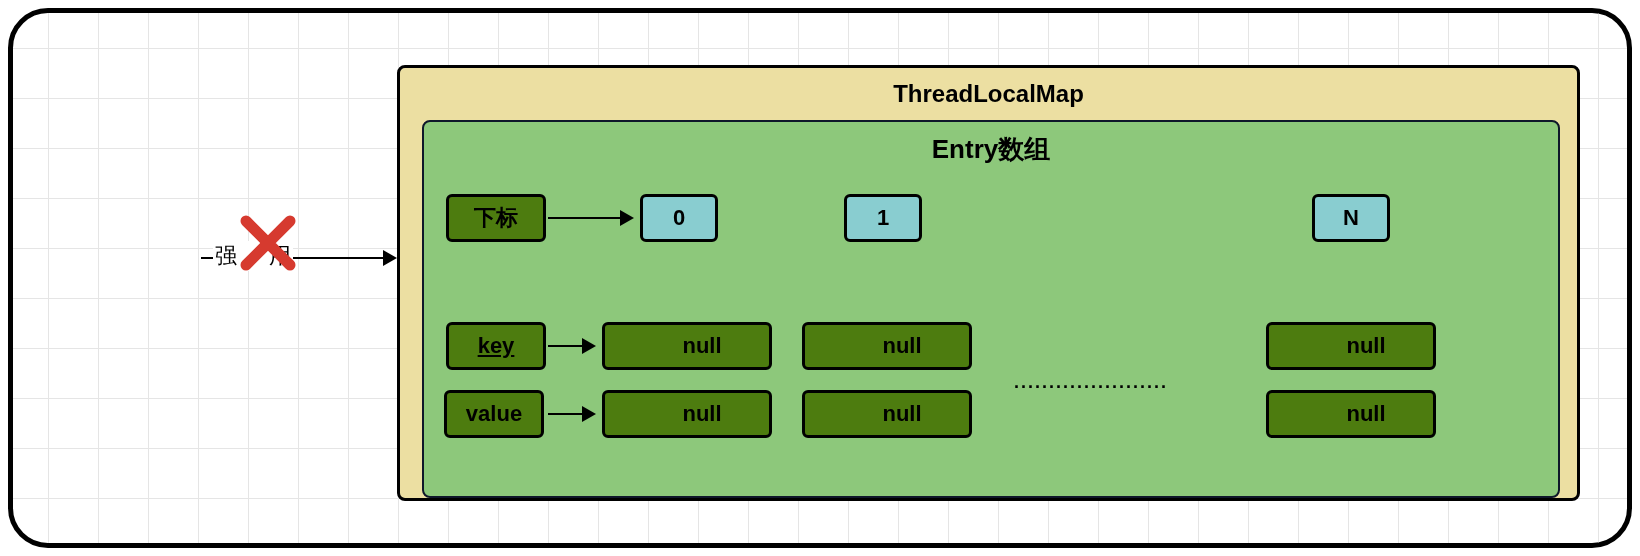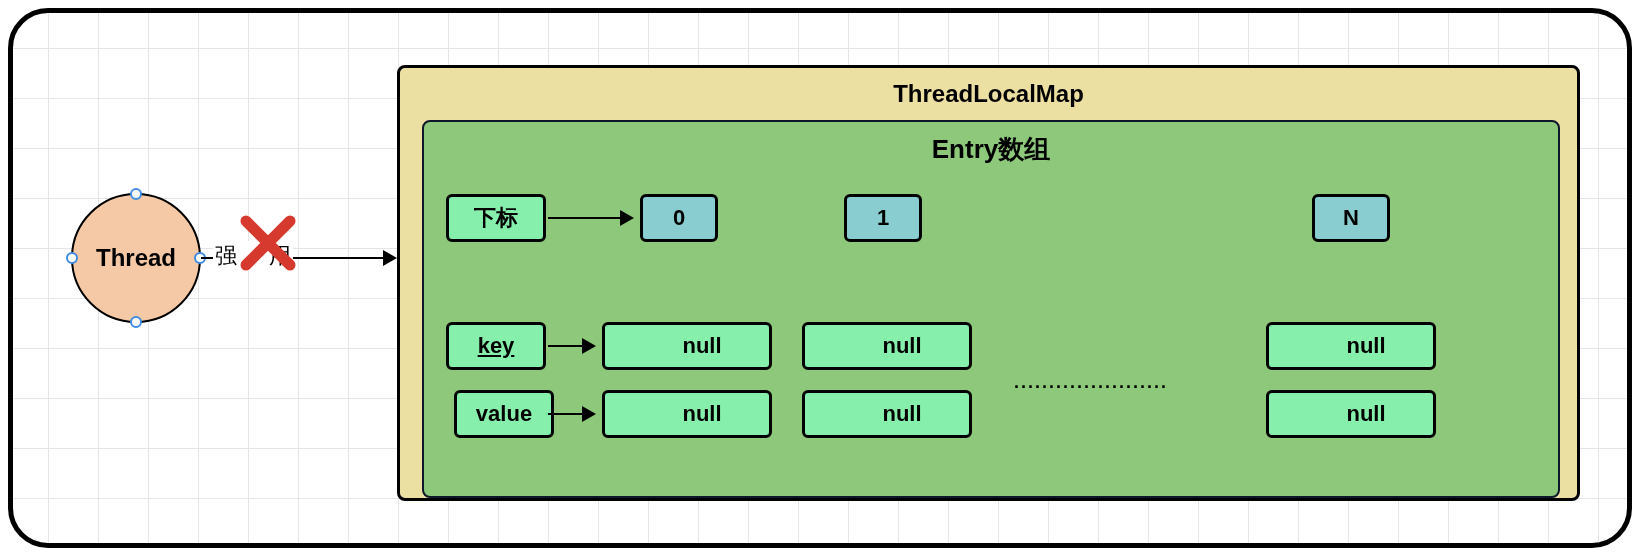--- a/index.html
+++ b/index.html
@@ -129,21 +129,21 @@
       top: 10px;
       left: 0;
       right: 0;
       text-align: center;
       font-size: 26px;
       font-weight: bold;
     }
 
     .small-box {
       position: absolute;
-      background: #86efac;
+      background: #4d7c0f;
       border: 3px solid #000;
       border-radius: 6px;
       display: flex;
       align-items: center;
       justify-content: center;
       font-size: 22px;
       font-weight: bold;
     }
     .idx-box {
       background: #89cdd0;
@@ -163,27 +163,20 @@
       height: 2px;
       background: #000;
     }
   </style>
 </head>
 <body>
 
 <div class="outer-frame">
   <div class="grid-bg"></div>
 
-  <div class="thread-circle">
-    <span>Thread</span>
-    <div class="handle top"></div>
-    <div class="handle bottom"></div>
-    <div class="handle left"></div>
-    <div class="handle right"></div>
-  </div>
 
   <div class="ref-line"></div>
   <div class="arrowhead ref-arrow"></div>
   <div class="ref-label">
     <span>强</span>
     <span style="display:inline-block;width:28px;"></span>
     <span>用</span>
   </div>
   <svg class="red-x" viewBox="0 0 60 60">
     <path d="M8 8 L52 52 M52 8 L8 52" stroke="#d63a2f" stroke-width="11" stroke-linecap="round" fill="none"></path>
@@ -218,21 +211,21 @@
       <div class="small-box val-box" style="left:178px; top:200px;">
         <span>null</span>
       </div>
       <div class="small-box val-box" style="left:378px; top:200px;">
         <span>null</span>
       </div>
       <div class="small-box val-box" style="left:842px; top:200px;">
         <span>null</span>
       </div>
 
-      <div class="small-box label-box" style="left:30px; top:268px;">
+      <div class="small-box label-box" style="left:20px; top:268px;">
         <span>value</span>
       </div>
       <div class="small-arrow" style="left:124px; top:291px; width:38px;"></div>
       <div class="arrowhead" style="left:158px; top:284px;"></div>
       <div class="small-box val-box" style="left:178px; top:268px;">
         <span>null</span>
       </div>
       <div class="small-box val-box" style="left:378px; top:268px;">
         <span>null</span>
       </div>

